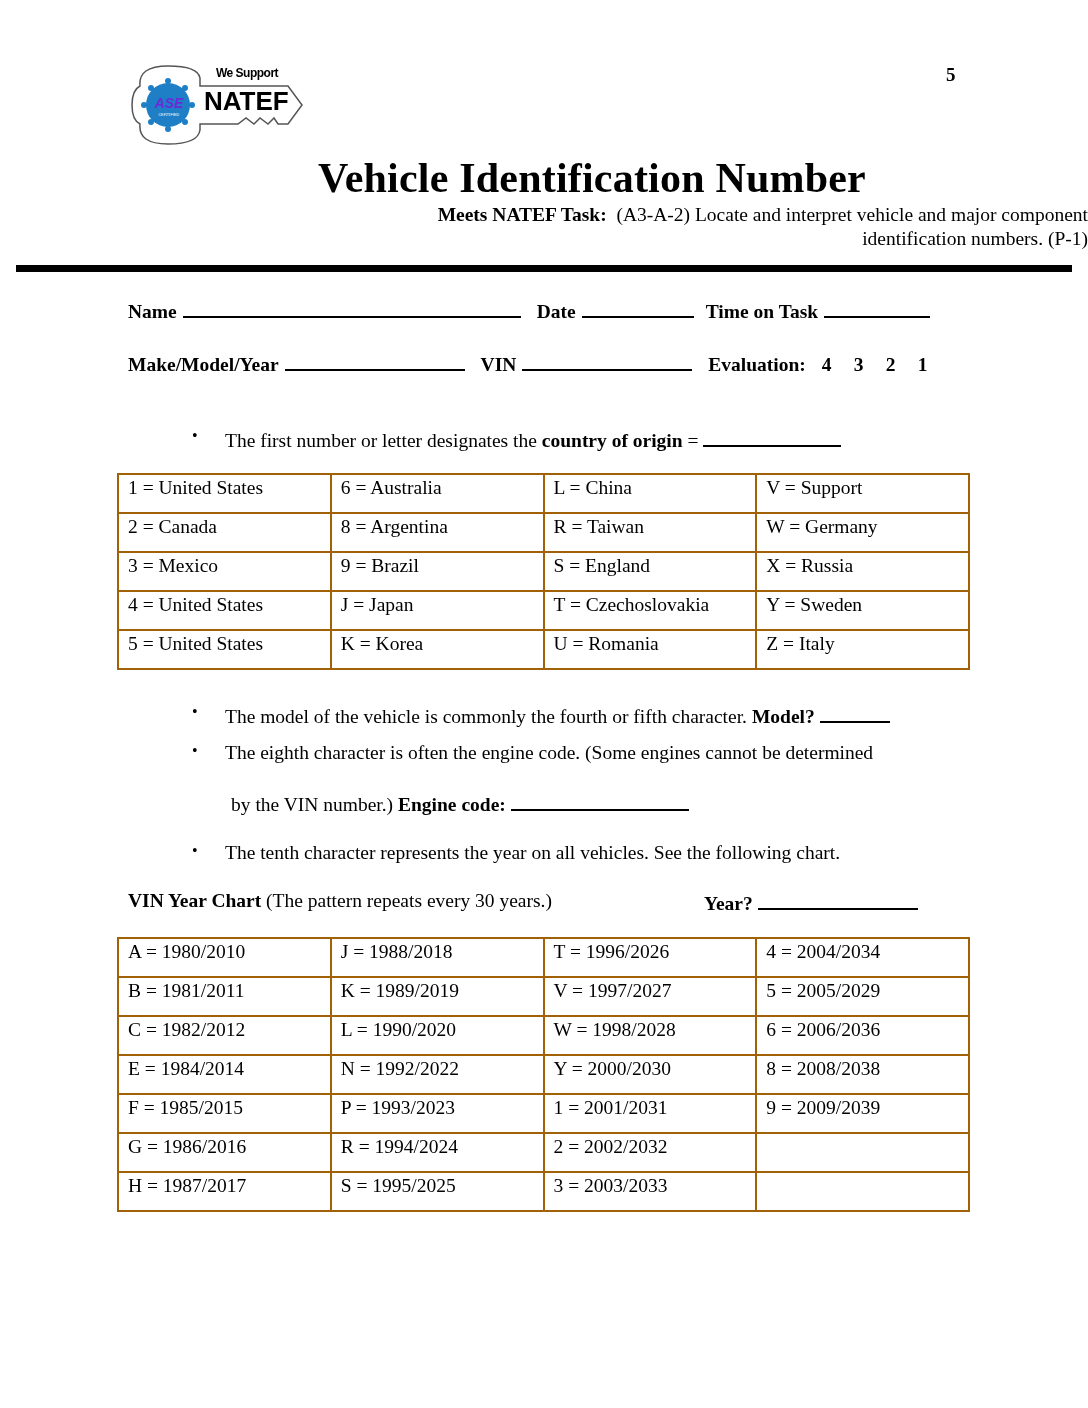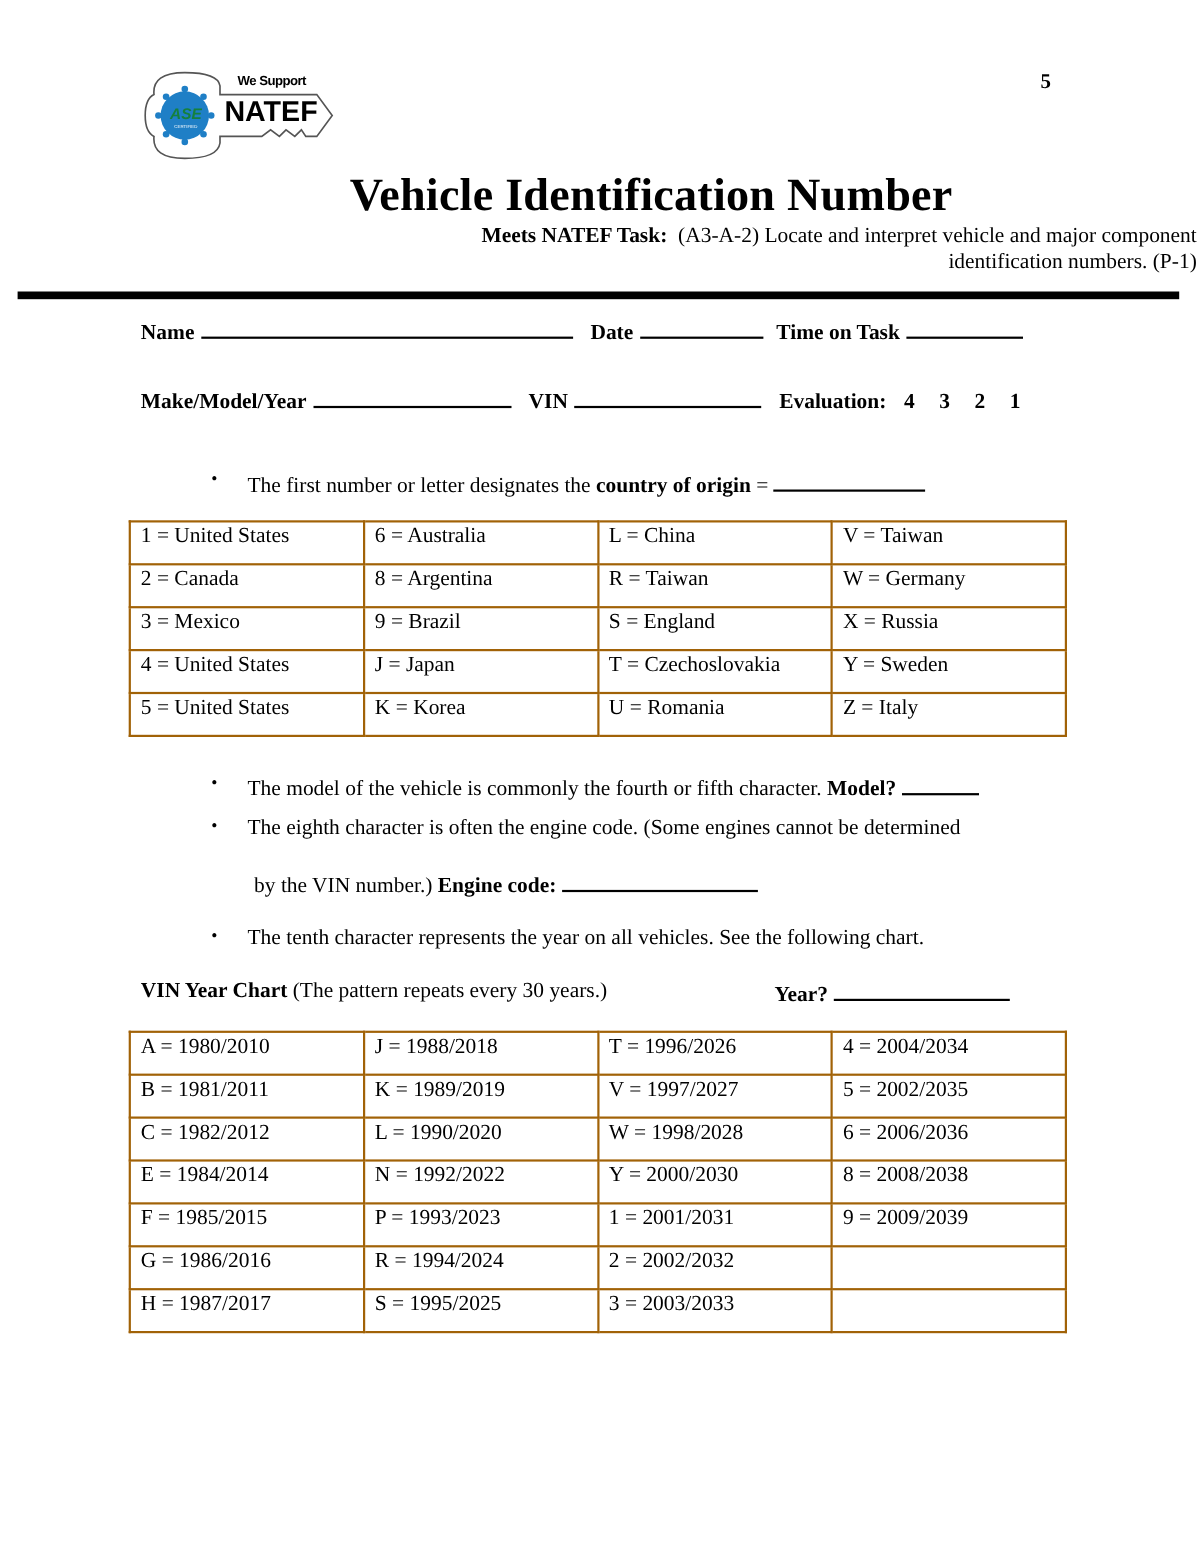--- a/index.html
+++ b/index.html
@@ -7,21 +7,21 @@
          font-family:"Liberation Serif", "DejaVu Serif", serif; color:#000; }
   .abs { position:absolute; }
   .logo { left:128px; top:58px; width:180px; height:90px; }
   .page-num { left:946px; top:64px; font-size:19px; font-weight:bold; }
   .title { left:0; width:1088px; top:154px; text-align:center; font-size:42px; font-weight:bold; letter-spacing:0.2px;padding-left:48px; }
   .subtitle { left:0; width:1088px; top:203px; text-align:right; font-size:19.5px; line-height:24px; }
   .subtitle b { font-weight:bold; }
   .rule { left:16px; top:265px; width:1056px; height:7px; background:#000; }
   .field-row { font-size:19.5px; font-weight:bold; white-space:nowrap; }
   .blank { display:inline-block; border-bottom:2px solid #000; height:18px; vertical-align:baseline; margin-left:6px; }
-  .row1 { left:128px; top:288px;font-family:Liberation Serif, serif; }
+  .row1 { left:128px; top:298px;font-family:Liberation Serif, serif; }
   .row2 { left:128px; top:351px; }
   .eval-num { display:inline-block; width:32px; text-align:center; }
   .bullet { font-size:19.5px; white-space:nowrap; }
   .bullet .dot { position:absolute; left:-33px; top:0; font-size:16px; }
   table.grid { position:absolute; left:117px; width:853px; border-collapse:collapse; table-layout:fixed; }
   table.grid td { border:2px solid #a16207; font-size:19.5px; padding:2px 9px 14px 9px; height:21px; vertical-align:top; line-height:21px; }
   .t1 { top:473px; }
   .t2 { top:937px; }
   .inline-blank { display:inline-block; border-bottom:2px solid #000; height:18px; }
 </style>
@@ -36,21 +36,21 @@
       <circle cx="40" cy="23" r="3"></circle>
         <circle cx="40" cy="71" r="3"></circle>
       <circle cx="16" cy="47" r="3"></circle>
         <circle cx="64" cy="47" r="3"></circle>
       <circle cx="23" cy="30" r="3"></circle>
         <circle cx="57" cy="30" r="3"></circle>
       <circle cx="23" cy="64" r="3"></circle>
         <circle cx="57" cy="64" r="3"></circle>
     </g>
   </svg>
-  <div class="abs" style="left:26px;top:37px;width:30px;text-align:center;color:#15803d;font-family:'Liberation Sans',sans-serif;font-weight:bold;font-style:italic;font-size:14px;">ASE</div>
+  <div class="abs" style="left:26px;top:37px;width:30px;text-align:center;color:#6d28d9;font-family:'Liberation Sans',sans-serif;font-weight:bold;font-style:italic;font-size:14px;">ASE</div>
   <div class="abs" style="left:24px;top:54px;width:34px;text-align:center;color:#fff;font-family:'Liberation Sans',sans-serif;font-size:4px;">CERTIFIED</div>
   <div class="abs" style="left:88px;top:8px;font-family:'Liberation Sans',sans-serif;font-weight:bold;font-size:12px;letter-spacing:-0.5px;">We Support</div>
   <div class="abs" style="left:76px;top:28px;font-family:'Liberation Sans',sans-serif;font-weight:bold;font-size:26px;">NATEF</div>
 </div>
 
 <div class="abs page-num">5</div>
 
 <div class="abs title">Vehicle Identification Number</div>
 
 <div class="abs subtitle">
@@ -73,21 +73,21 @@
   <span class="dot">•</span>
   <span>The first number or letter designates the </span><b>country of origin</b><span> = </span><span class="inline-blank" style="width:138px;"></span>
 </div>
 
 <table class="grid t1">
   <tbody id="country-body">
       <tr>
         <td>1 = United States</td>
         <td>6 = Australia</td>
         <td>L = China</td>
-        <td>V = Taiwan</td>
+        <td>V = Support</td>
       </tr>
       <tr>
         <td>2 = Canada</td>
         <td>8 = Argentina</td>
         <td>R = Taiwan</td>
         <td>W = Germany</td>
       </tr>
       <tr>
         <td>3 = Mexico</td>
         <td>9 = Brazil</td>
@@ -139,21 +139,21 @@
       <tr>
         <td>A = 1980/2010</td>
         <td>J = 1988/2018</td>
         <td>T = 1996/2026</td>
         <td>4 = 2004/2034</td>
       </tr>
       <tr>
         <td>B = 1981/2011</td>
         <td>K = 1989/2019</td>
         <td>V = 1997/2027</td>
-        <td>5 = 2002/2035</td>
+        <td>5 = 2005/2029</td>
       </tr>
       <tr>
         <td>C = 1982/2012</td>
         <td>L = 1990/2020</td>
         <td>W = 1998/2028</td>
         <td>6 = 2006/2036</td>
       </tr>
       <tr>
         <td>E = 1984/2014</td>
         <td>N = 1992/2022</td>

